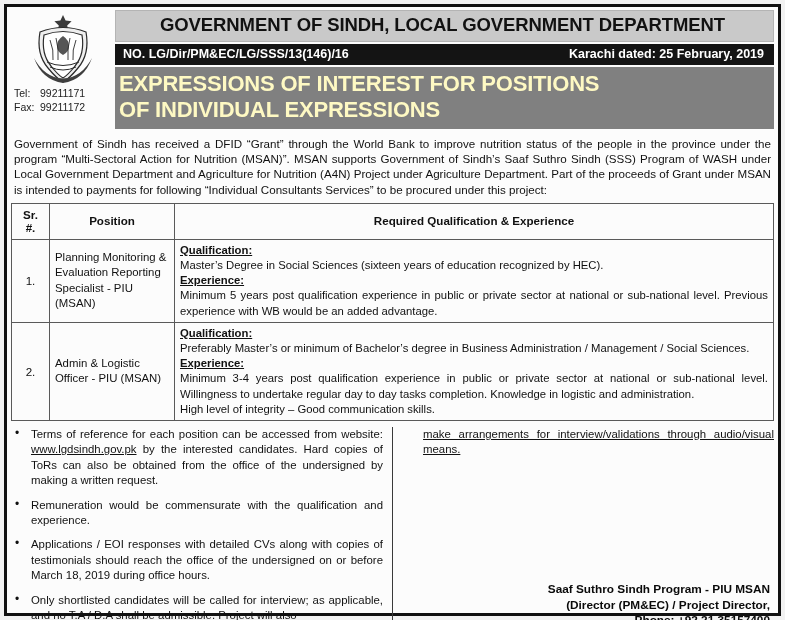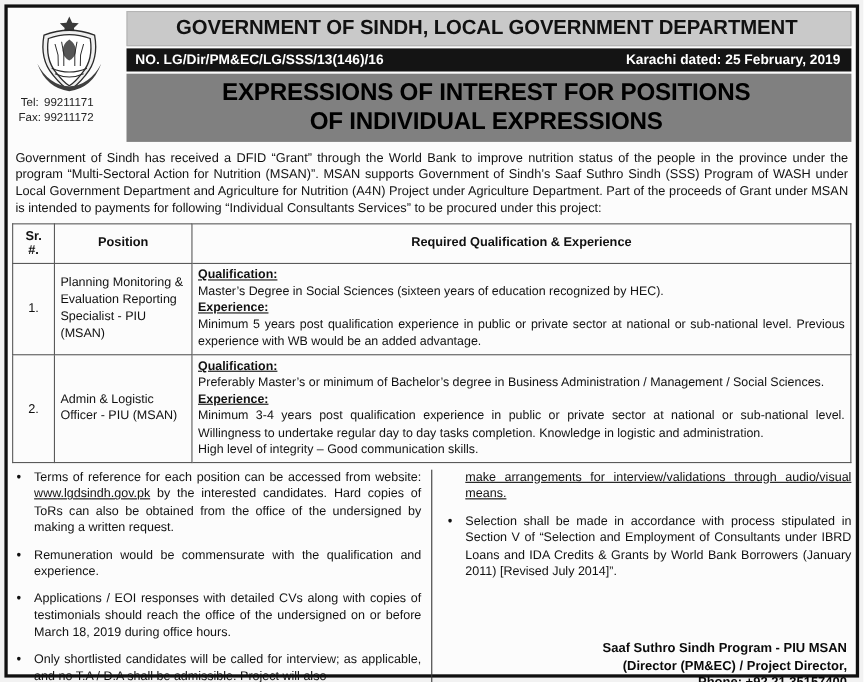--- a/index.html
+++ b/index.html
@@ -38,21 +38,20 @@
     align-items: stretch;
   }
   .hdr-left {
     width: 104px;
     flex: 0 0 104px;
     display: flex;
     flex-direction: column;
     align-items: center;
     justify-content: flex-start;
     padding-top: 2px;
-    text-align: center;
   }
   .emblem {
     width: 66px; height: 72px;
     display: block;
   }
   .contact {
     font-size: 10.5px;
     line-height: 14px;
     color: #222;
     white-space: nowrap;
@@ -84,24 +83,24 @@
     font-weight: bold;
     font-size: 12.5px;
     display: flex;
     justify-content: space-between;
     align-items: center;
     padding: 4px 10px 5px 8px;
     line-height: 1;
   }
   .bar-title {
     background: #808080;
-    color: #000000;
+    color: #fef9c3;
     font-weight: bold;
     font-size: 22px;
-    text-align: center;
+    text-align: left;
     line-height: 26px;
     padding: 4px 9px 6px 4px;
     letter-spacing: -0.2px;
   }
 
   
   .intro {
     font-size: 11.6px;
     line-height: 15.2px;
     text-align: justify;
@@ -273,21 +272,20 @@
           <ul class="blist">
             <li><span>Terms of reference for each position can be accessed from website: </span><span class="urlu">www.lgdsindh.gov.pk</span><span> by the interested candidates. Hard copies of ToRs can also be obtained from the office of the undersigned by making a written request.</span></li>
             <li>Remuneration would be commensurate with the qualification and experience.</li>
             <li>Applications / EOI responses with detailed CVs along with copies of testimonials should reach the office of the undersigned on or before March 18, 2019 during office hours.</li>
             <li>Only shortlisted candidates will be called for interview; as applicable, and no T.A / D.A shall be admissible. Project will also</li>
           </ul>
         </div>
         <div class="col-r">
           <ul class="blist">
             <li class="nobullet">make arrangements for interview/validations through audio/visual means.</li>
-            <li>Selection shall be made in accordance with process stipulated in Section V of “Selection and Employment of Consultants under IBRD Loans and IDA Credits &amp; Grants by World Bank Borrowers (January 2011) [Revised July 2014]”.</li>
           </ul>
           <div class="sig">
             <div>Saaf Suthro Sindh Program - PIU MSAN</div>
             <div>(Director (PM&amp;EC) / Project Director,</div>
             <div>Phone: +92 21 35157400</div>
           </div>
         </div>
       </div>
 
     </div>

